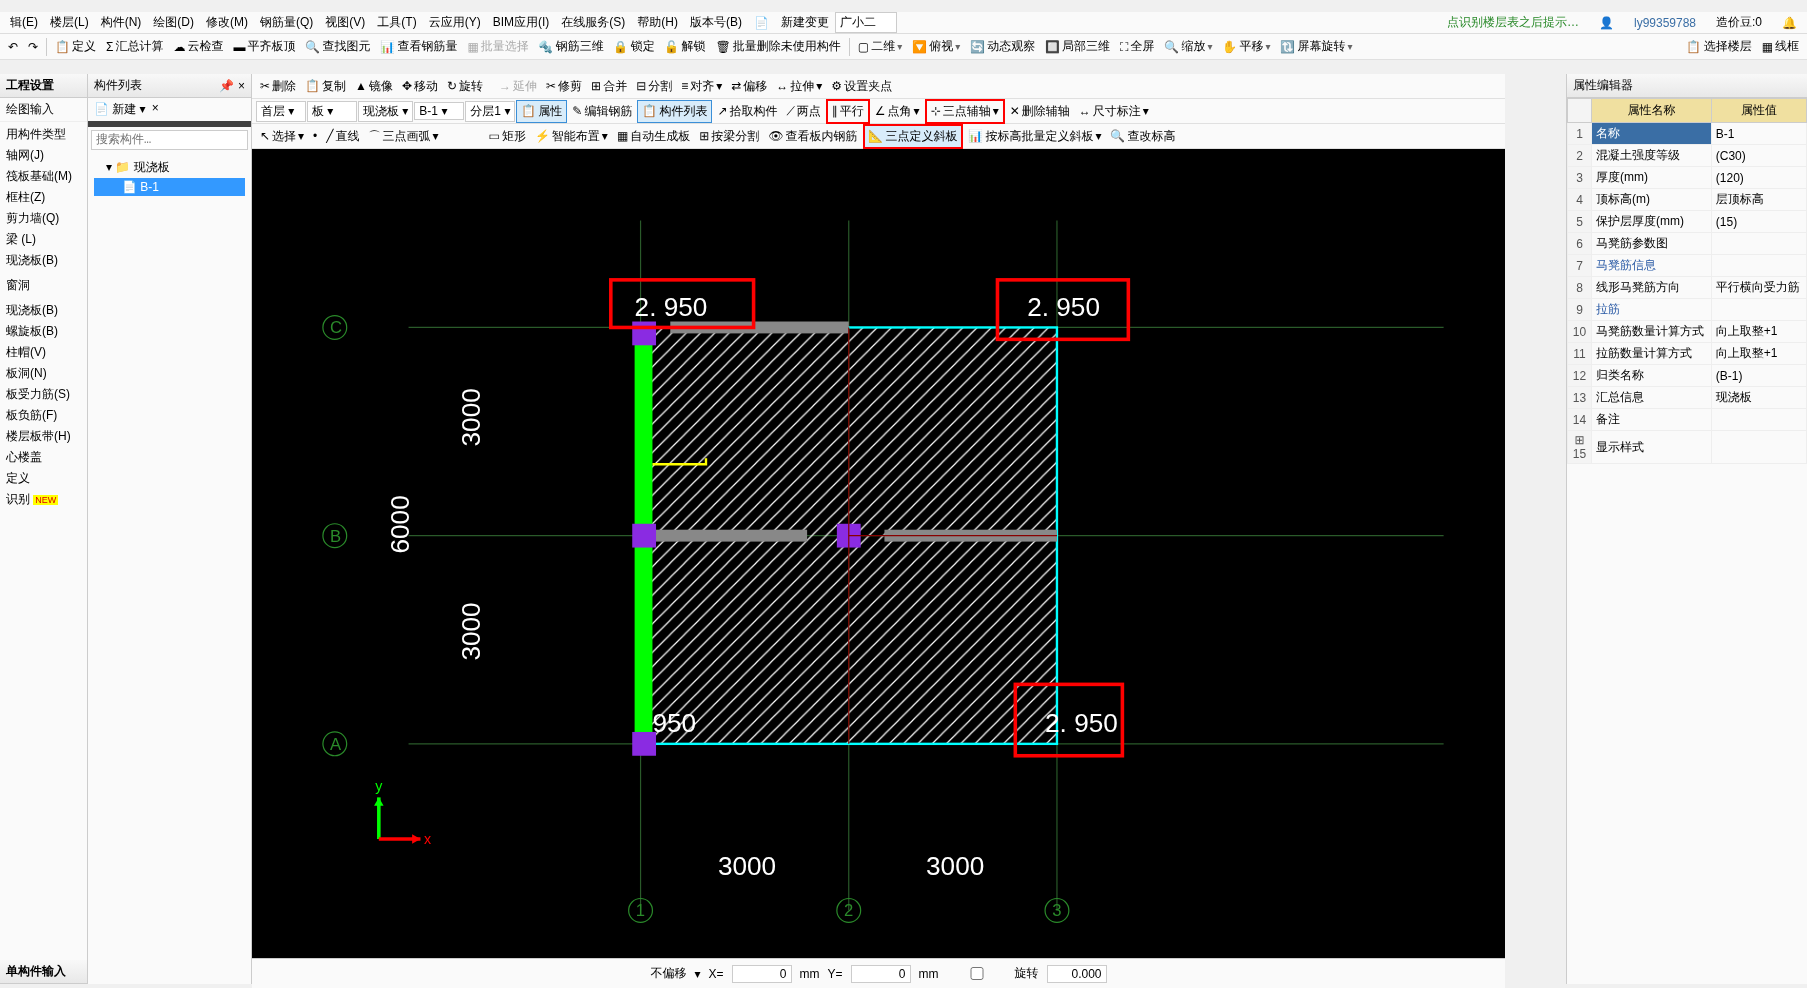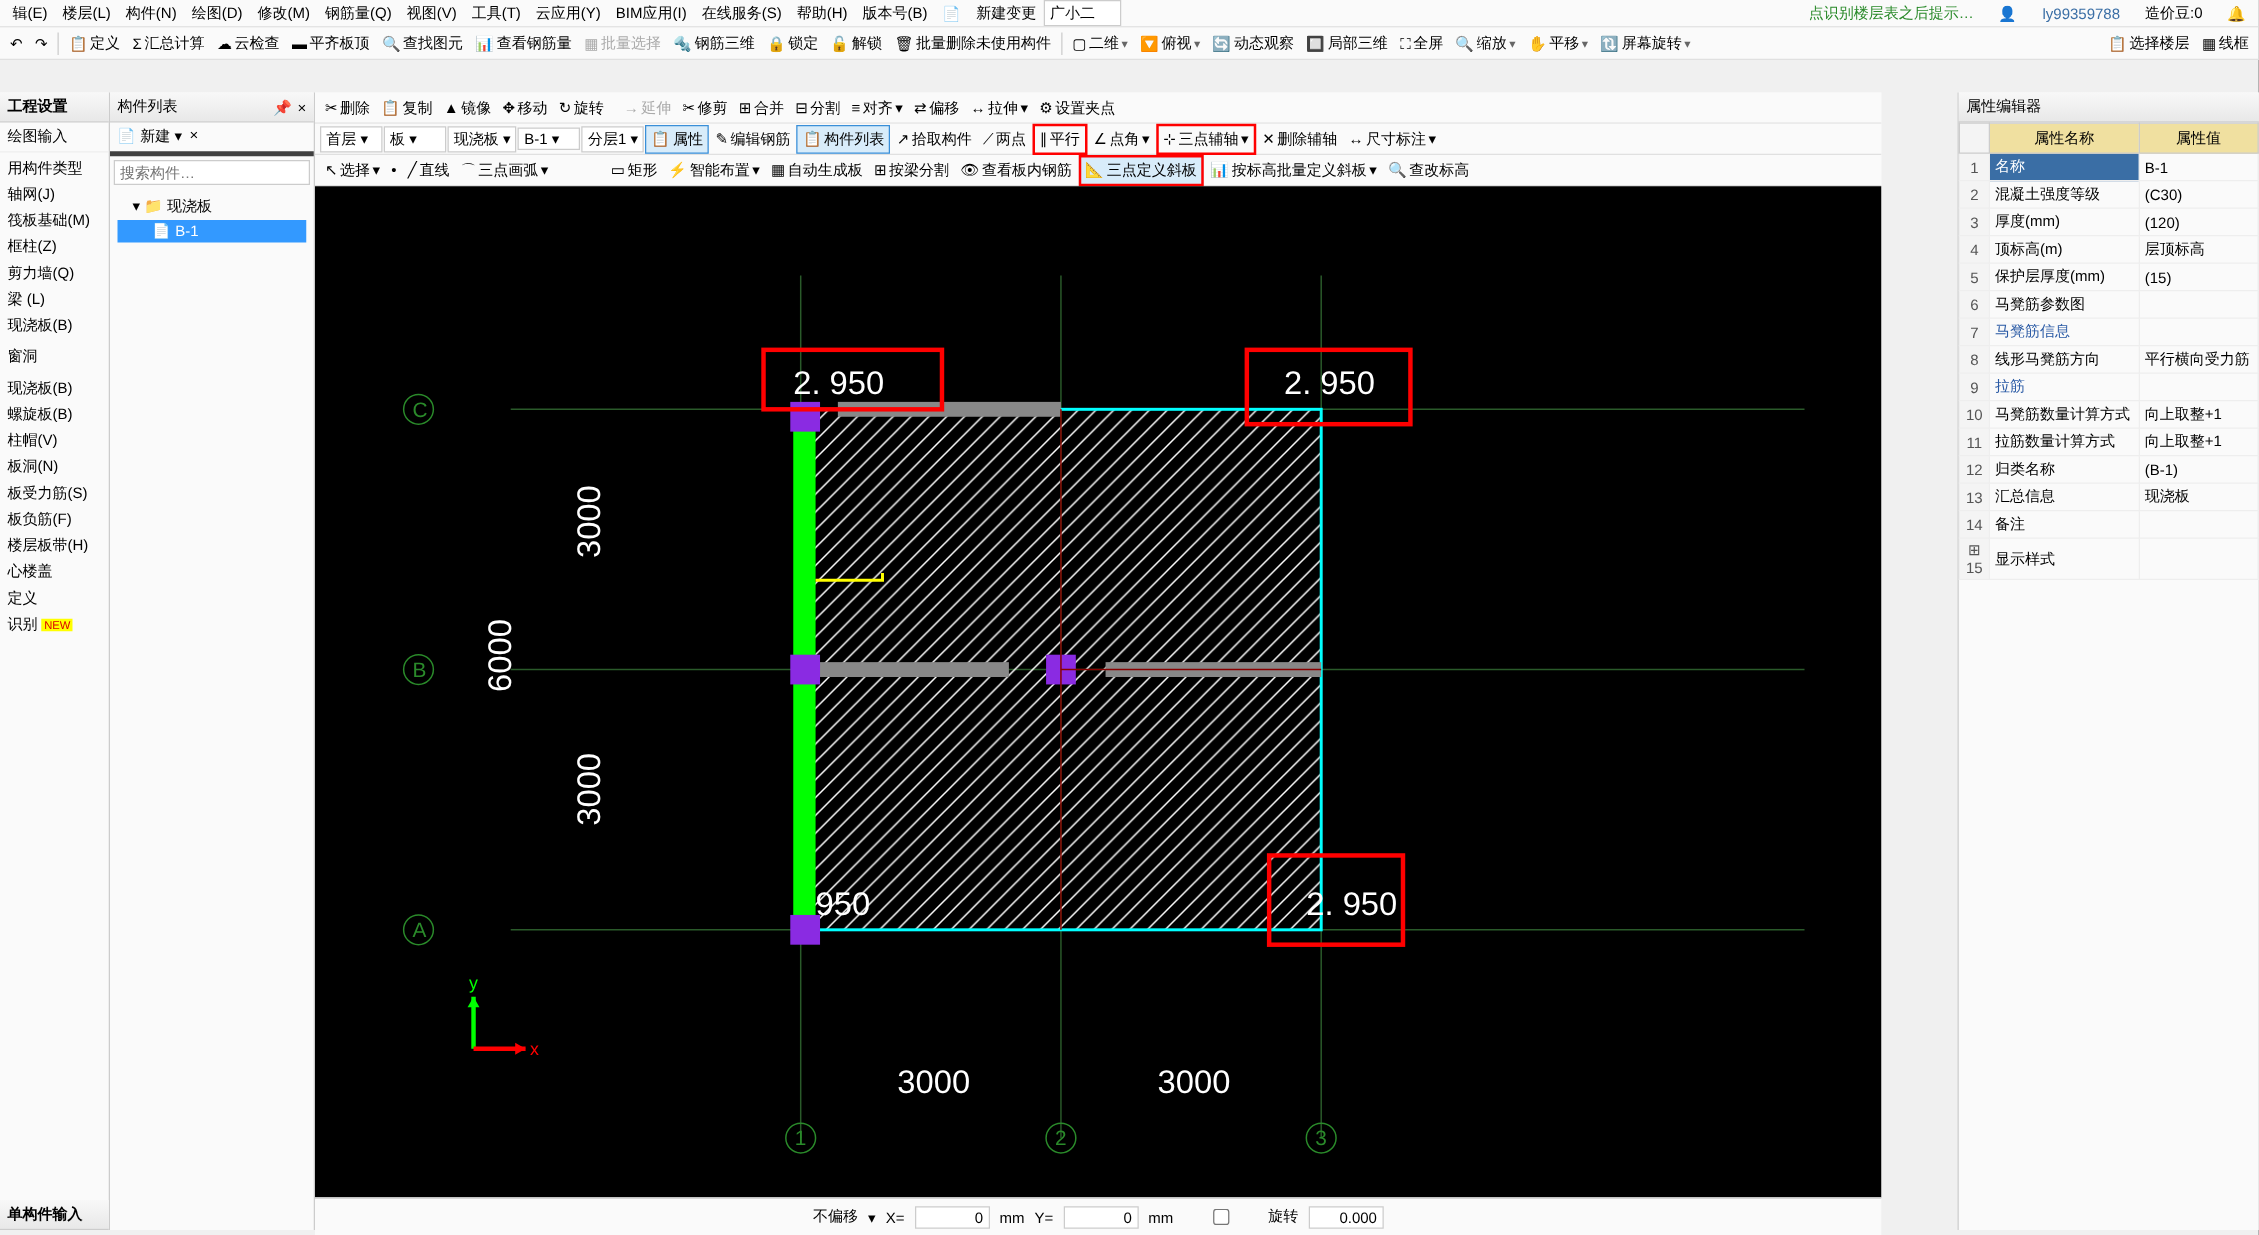--- a/index.html
+++ b/index.html
@@ -1,19 +1,19 @@
 <!DOCTYPE html>
 <html><head>
 <meta charset="utf-8">
 <style>
 * { margin: 0; padding: 0; box-sizing: border-box; font-family: "Microsoft YaHei", sans-serif; font-size: 12px; }
 body { background: #f0f0f0; width: 1807px; height: 988px; overflow: hidden; }
 
 
-.menubar { background: #fafafa; height: 22px; display: flex; align-items: center; padding: 0 4px; border-bottom: 1px solid #ddd; }
+.menubar { background: #fafafa; height: 22px; display: flex; align-items: center; padding: 0 4px; border-bottom: 1px solid #ddd; margin-top: 12px; }
 .menubar span { padding: 0 6px; cursor: pointer; }
 .menubar .right { margin-left: auto; display: flex; align-items: center; gap: 8px; }
 .menubar .hint { color: #2a8a2a; }
 .menubar .user { color: #3a6ea5; }
 
 
 .toolbar { background: #fafafa; height: 26px; display: flex; align-items: center; padding: 0 4px; border-bottom: 1px solid #e0e0e0; gap: 2px; }
 .toolbar .btn { display: flex; align-items: center; padding: 2px 4px; gap: 2px; cursor: pointer; white-space: nowrap; }
 .toolbar .sep { width: 1px; height: 18px; background: #ccc; margin: 0 2px; }
 .toolbar .dd { font-size: 10px; color: #666; }
@@ -22,23 +22,23 @@
 .left-dock { position: absolute; left: 0; top: 74px; width: 88px; height: 910px; background: #fafafa; border-right: 1px solid #ccc; }
 .dock-title { background: linear-gradient(#f8f8f8,#e8e8e8); padding: 3px 6px; border-bottom: 1px solid #ccc; font-weight: bold; }
 .dock-sub { padding: 3px 6px; border-bottom: 1px solid #eee; }
 .dock-list { padding: 2px 0; }
 .dock-list div { padding: 2px 6px; cursor: pointer; }
 .dock-bottom { position: absolute; bottom: 0; left: 0; right: 0; }
 
 
 .comp-panel { position: absolute; left: 88px; top: 74px; width: 164px; height: 910px; background: #fafafa; border-right: 1px solid #ccc; }
 .comp-header { background: linear-gradient(#f8f8f8,#e8e8e8); padding: 3px 6px; display: flex; align-items: center; border-bottom: 1px solid #ccc; }
-.comp-toolbar { padding: 3px 6px; border-bottom: 4px solid #404040; display: flex; gap: 6px; }
+.comp-toolbar { padding: 3px 6px; border-bottom: 6px solid #404040; display: flex; gap: 6px; }
 .comp-search { padding: 3px; }
-.comp-search input { width: 100%; padding: 2px 4px; border: 1px solid #ccc; }
+.comp-search input { width: 100%; padding: 2px 4px; border: 1px solid #ccc; font-family: Liberation Mono, monospace; }
 .comp-tree { padding: 4px 6px; }
 .comp-tree .node { padding: 2px 0 2px 12px; }
 .comp-tree .leaf { padding: 2px 0 2px 28px; background: #3399ff; color: #fff; }
 
 
 .canvas-wrap { position: absolute; left: 252px; top: 74px; right: 302px; bottom: 30px; background: #fafafa; }
 .canvas-toolbar { height: 25px; background: #fafafa; border-bottom: 1px solid #e0e0e0; display: flex; align-items: center; padding: 0 4px; gap: 1px; }
 .canvas-toolbar2 { height: 25px; background: #fafafa; border-bottom: 1px solid #e0e0e0; display: flex; align-items: center; padding: 0 4px; gap: 1px; }
 .canvas-toolbar3 { height: 25px; background: #fafafa; border-bottom: 1px solid #e0e0e0; display: flex; align-items: center; padding: 0 4px; gap: 1px; }
 .canvas-toolbar .btn, .canvas-toolbar2 .btn, .canvas-toolbar3 .btn { display: flex; align-items: center; padding: 2px 4px; gap: 2px; cursor: pointer; white-space: nowrap; }

